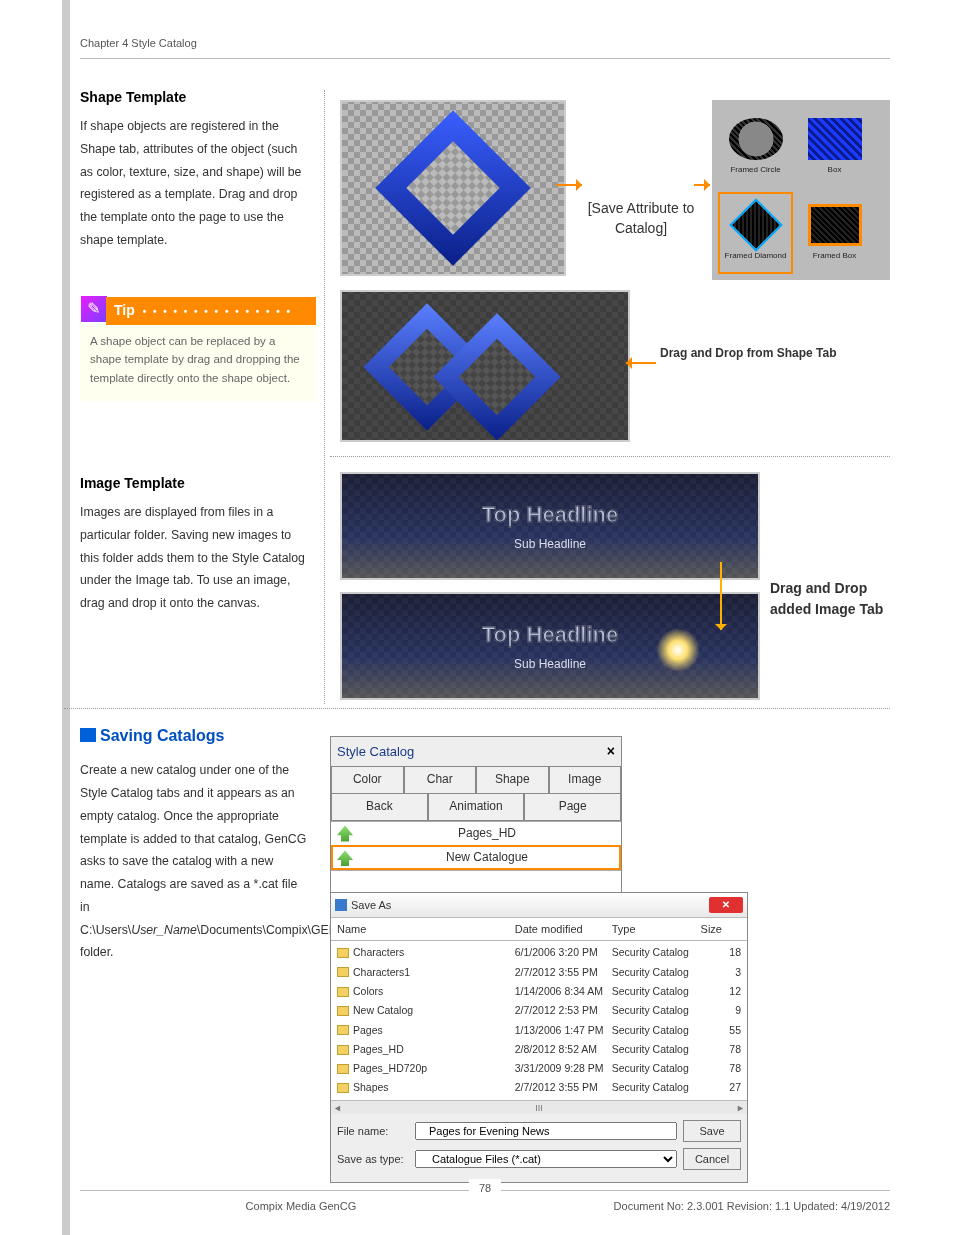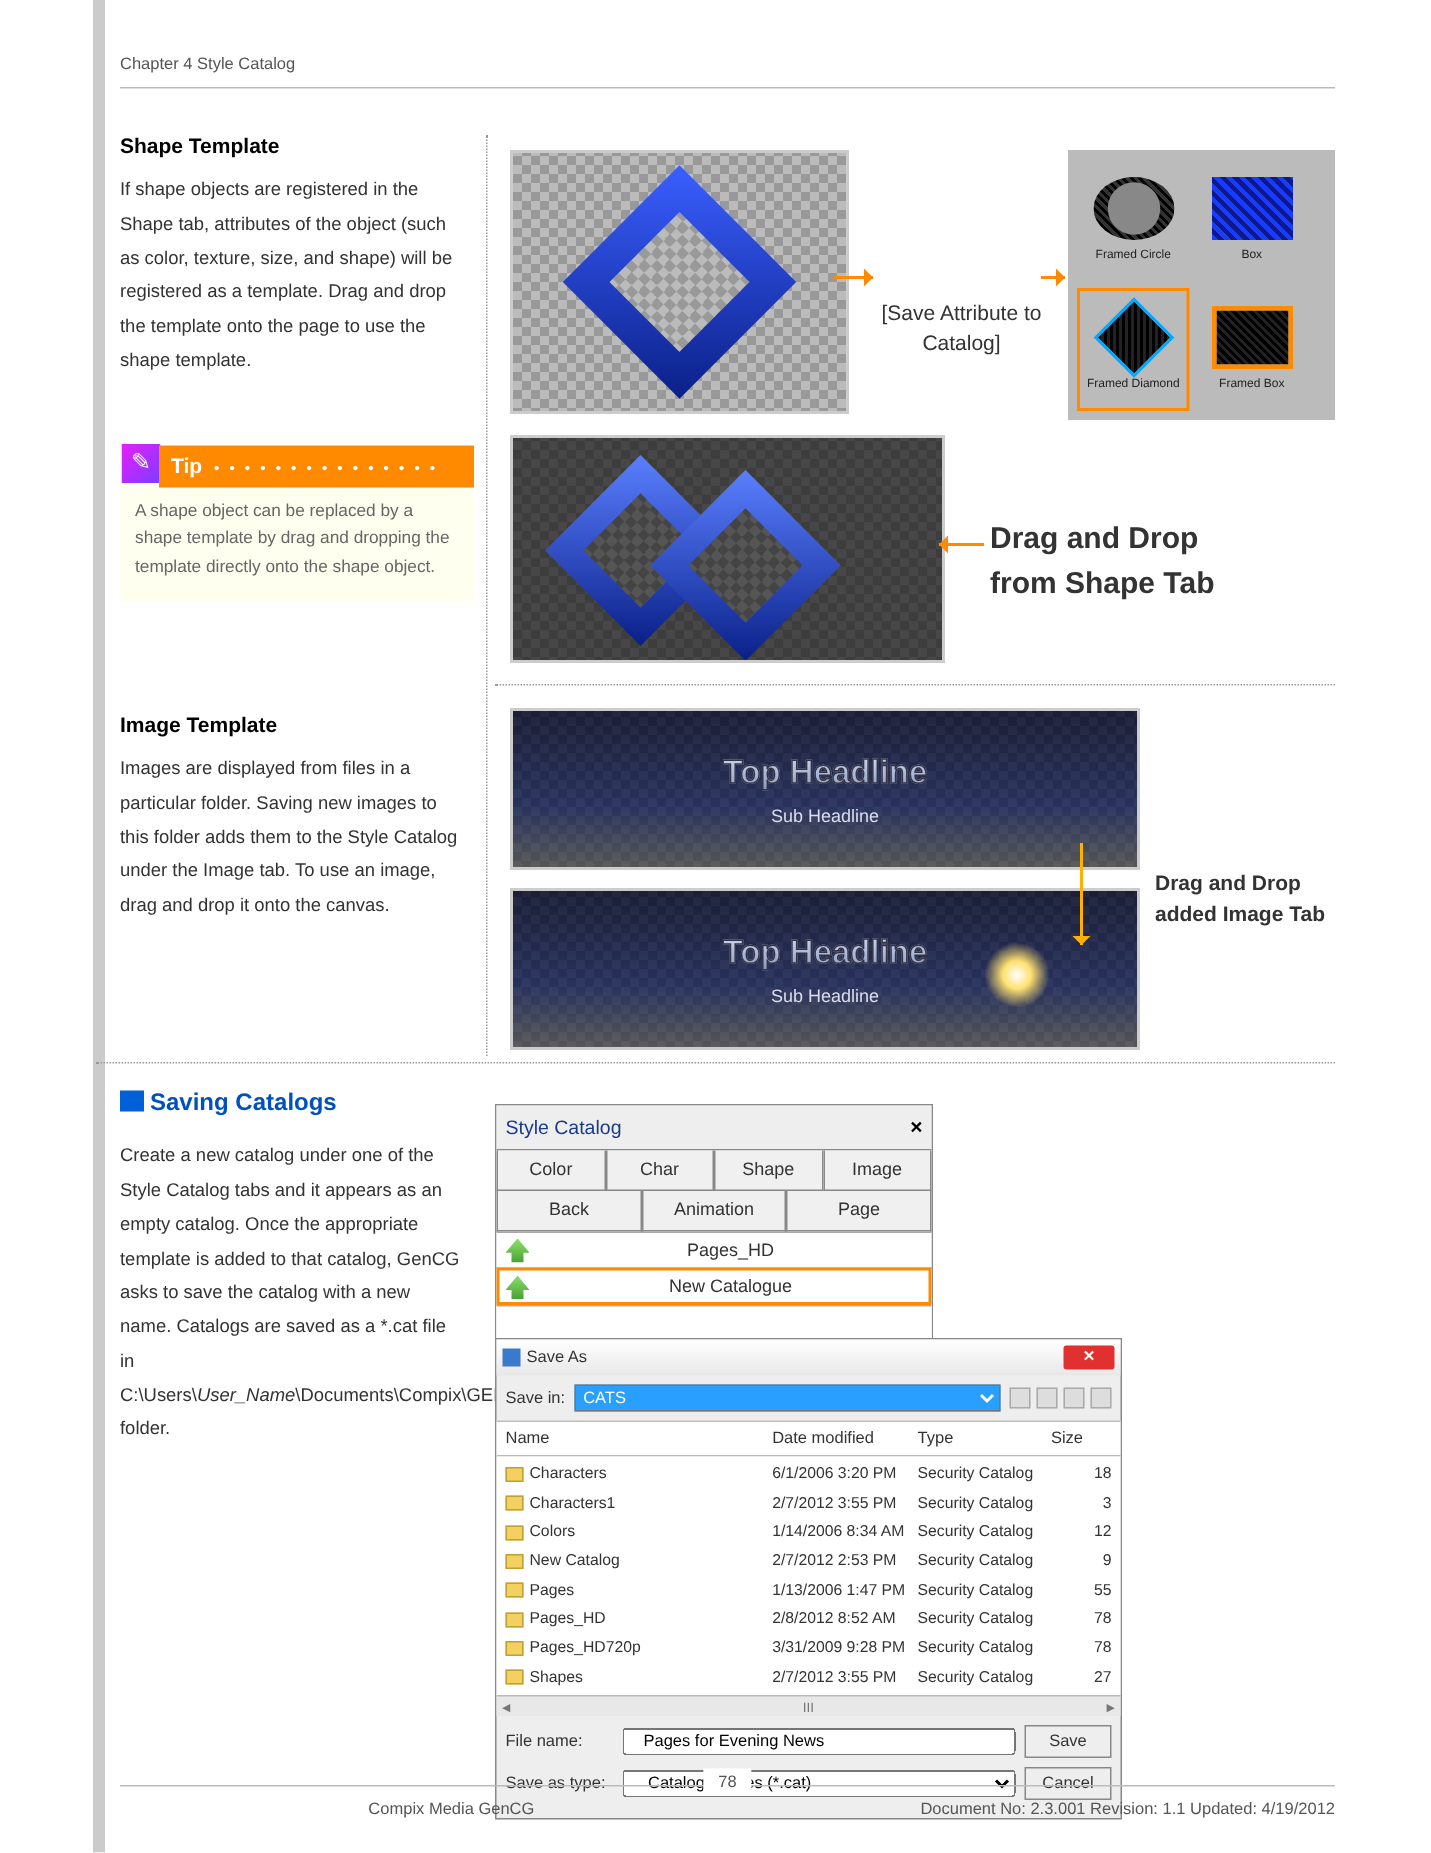--- a/index.html
+++ b/index.html
@@ -176,21 +176,21 @@
     transform: rotate(45deg);
   }
   .fig-shape2 .d1 { left: 40px; top: 30px; }
   .fig-shape2 .d2 { left: 110px; top: 40px; }
   .fig-shape2 .d1::after, .fig-shape2 .d2::after {
     content: ''; position: absolute; inset: 18px;
     background: repeating-conic-gradient(#555 0% 25%, #444 0% 50%) 0/12px 12px;
   }
   .dd1 {
     position: absolute; top: 344px; left: 660px; width: 180px;
-    text-align: left; font-weight: bold; font-size: 20px; line-height: 1.5;
+    text-align: left; font-weight: bold; font-size: 12px; line-height: 1.5;
   }
   .arrow3 {
     position: absolute; top: 362px; left: 626px; width: 30px; height: 2px; background: #ff8a00;
   }
   .arrow3::before {
     content: ''; position: absolute; left: -6px; top: -5px;
     border: 6px solid transparent; border-right-color: #ff8a00;
   }
   .dotted-h { position: absolute; left: 330px; right: 64px; top: 456px; border-top: 1px dotted #999; }
   .dotted-h2 { position: absolute; left: 64px; right: 64px; top: 708px; border-top: 1px dotted #999; }
@@ -439,32 +439,20 @@
 </div>
 
 <div class="saveas">
   <div class="titlebar">
     <div class="ti">
       <span style="width:12px;height:12px;background:#3a7acc;display:inline-block"></span>
       <span>Save As</span>
     </div>
     <div class="closebtn">✕</div>
   </div>
-  <div class="toolbar">
-    <label>Save in:</label>
-    <select>
-      <option>CATS</option>
-    </select>
-    <div class="icons">
-      <span></span>
-      <span></span>
-      <span></span>
-      <span></span>
-    </div>
-  </div>
   <div class="cols">
     <span>Name</span>
     <span>Date modified</span>
     <span>Type</span>
     <span>Size</span>
   </div>
   <div class="filelist">
     <div class="fr">
         <span class="fic">
           <span class="fico"></span>

